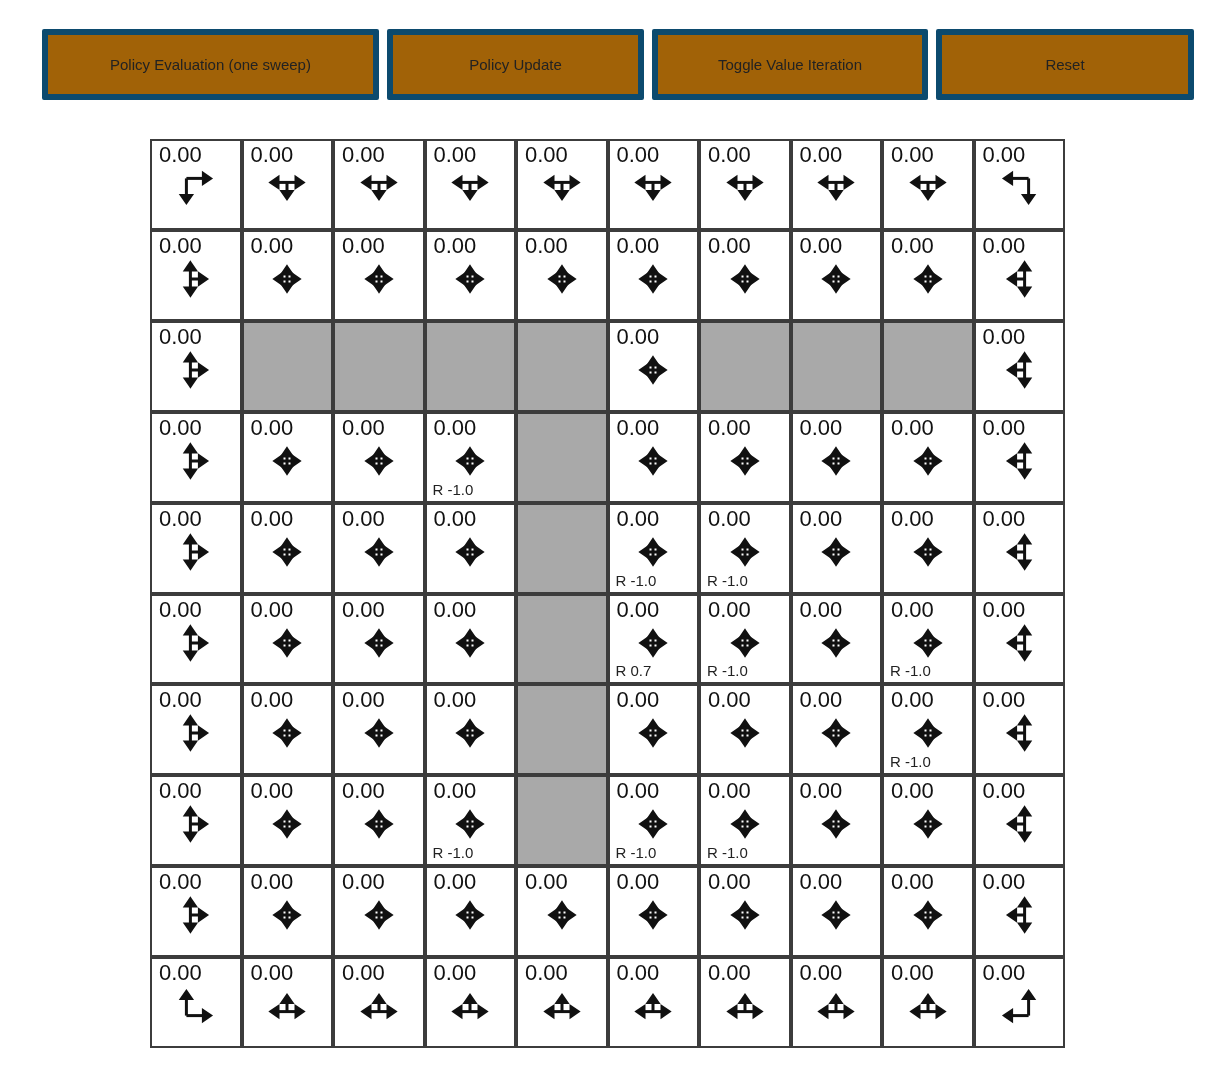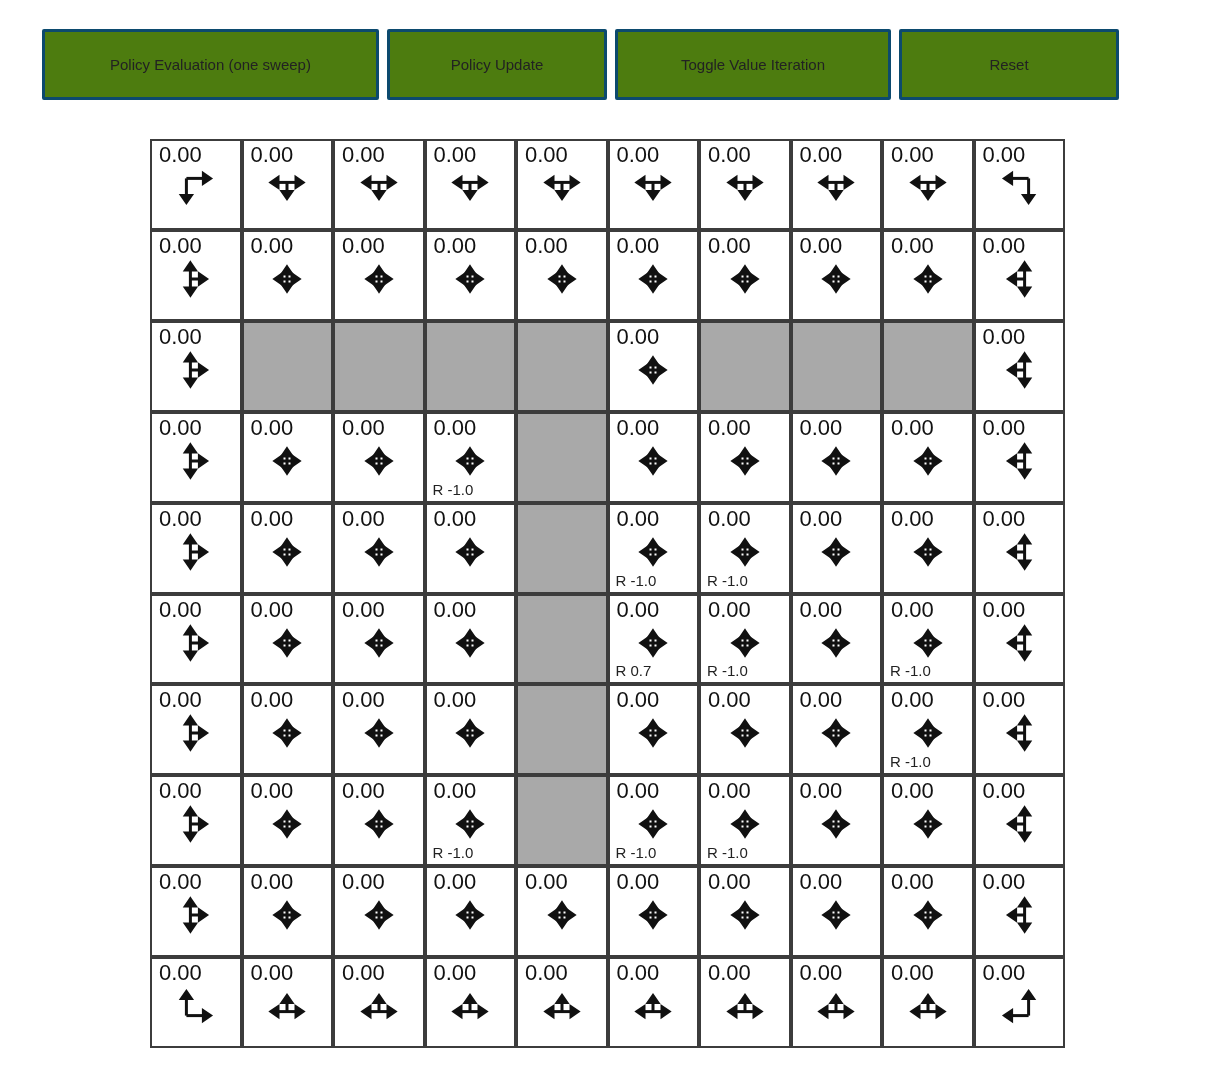--- a/index.html
+++ b/index.html
@@ -2,25 +2,25 @@
 <html><head>
 <meta charset="utf-8">
 <style>
   html,body{margin:0;padding:0;}
   body{
     width:1224px;height:1080px;position:relative;background:#ffffff;
     font-family:"Liberation Sans",sans-serif;overflow:hidden;
   }
   .toolbar{position:absolute;left:42px;top:29px;display:flex;gap:8px;}
   .btn{
-    height:71px;background:#4d7c0f;border:3px solid #0c4a6e;border-radius:2px;
+    height:71px;background:#a16207;border:6px solid #0c4a6e;border-radius:2px;
     font-size:15px;color:#222;font-family:"Liberation Sans",sans-serif;
     text-align:center;cursor:pointer;padding:0;
   }
-  .btn-0{width:337px}.btn-1{width:220px}.btn-2{width:276px}.btn-3{width:220px}
+  .btn-0{width:337px}.btn-1{width:257px}.btn-2{width:276px}.btn-3{width:258px}
   #grid{
     position:absolute;left:150px;top:139px;width:911px;height:905px;
     display:grid;grid-template-columns:repeat(10,1fr);grid-template-rows:repeat(10,1fr);
     gap:4px;background:#3c3c3c;border:2px solid #3c3c3c;
   }
   .cell{background:#ffffff;position:relative;overflow:hidden;}
   .cell.wall{background:#a9a9a9;}
   .val{
     position:absolute;left:7px;top:1px;font-size:22px;color:#111;
     letter-spacing:0px;white-space:nowrap;

